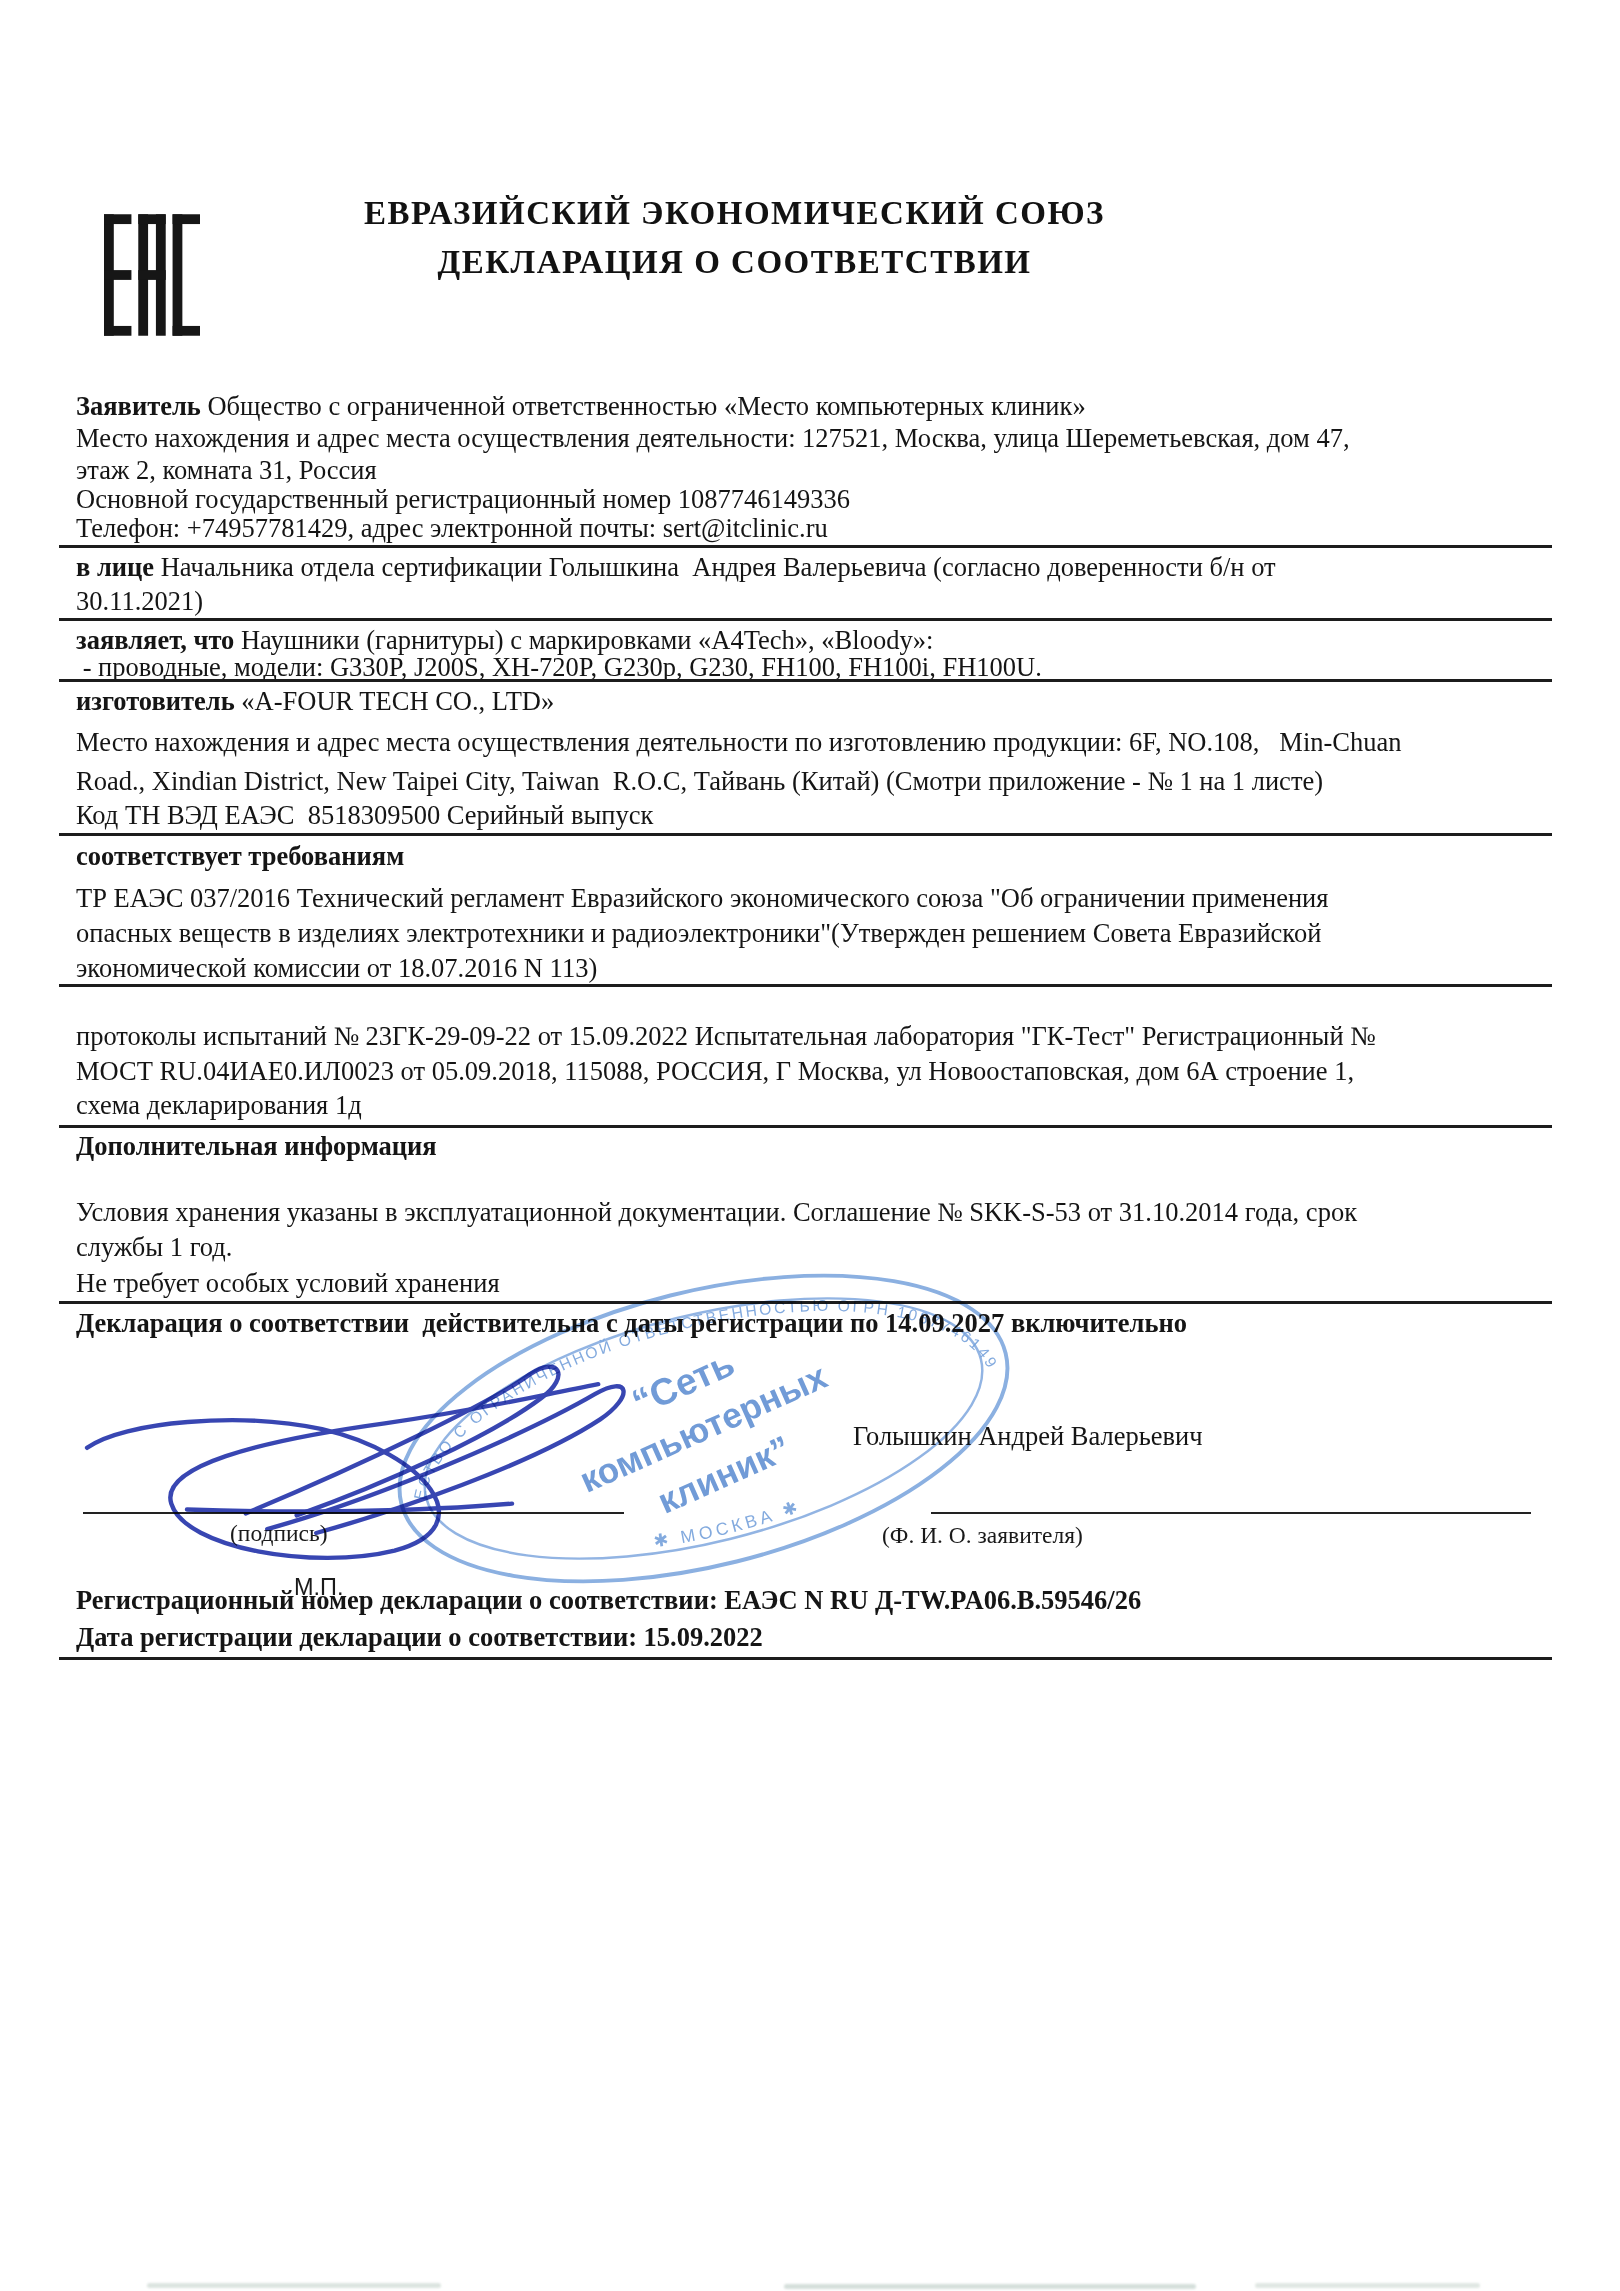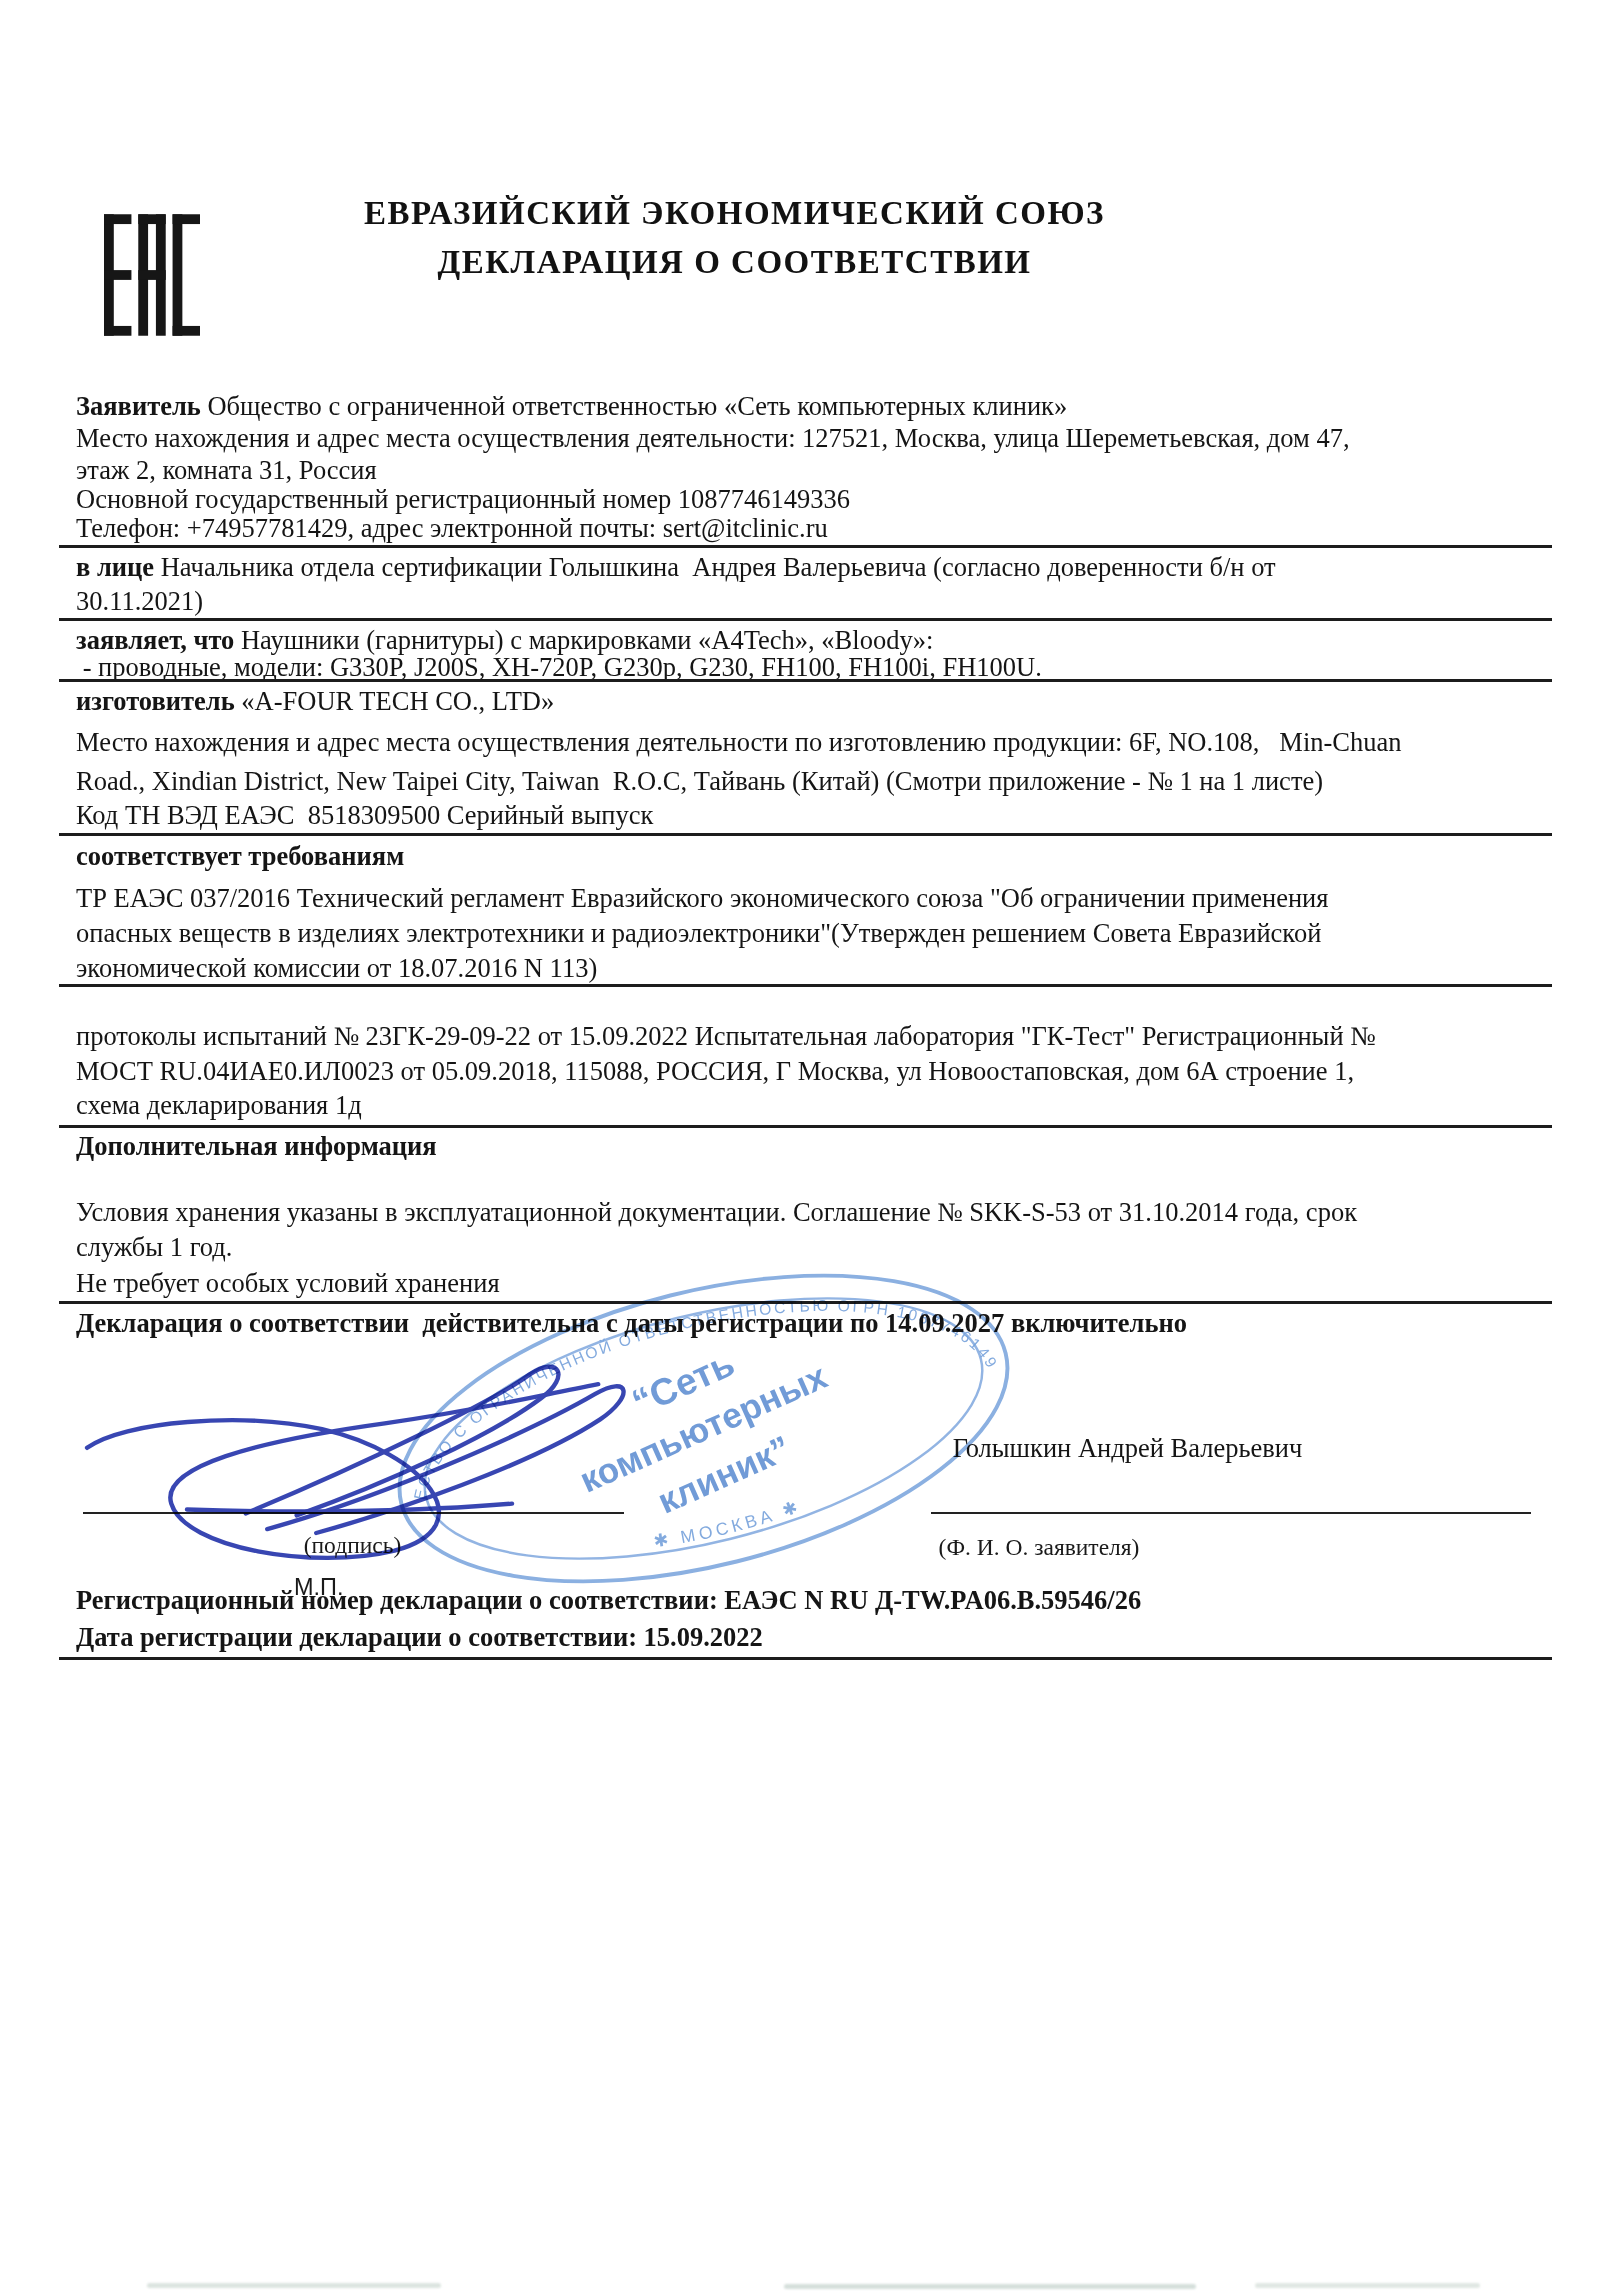--- a/index.html
+++ b/index.html
@@ -27,21 +27,21 @@
     white-space:pre; color:#151515;
   }
   .b { font-weight:bold; }
   .rule {
     position:absolute; left:59px; width:1493px; height:2.9px;
     background:#1c1c1c;
   }
   
   .sig-line { position:absolute; height:2px; background:#222; }
   .small-lbl { position:absolute; font-size:23.5px; color:#1a1a1a; white-space:pre; }
-  .centered { text-align:center;margin-top:12px; }
+  .centered { text-align:left; }
   .stamp-svg { position:absolute; left:370px; top:1264px; mix-blend-mode:multiply; opacity:0.93; }
   .autograph-svg { position:absolute; left:69px; top:1345px; mix-blend-mode:multiply; }
   .stamp-ring-text { font-family:"Liberation Sans","DejaVu Sans",sans-serif; }
   .stamp-center-text { font-family:"Liberation Sans","DejaVu Sans",sans-serif; font-weight:bold; }
   
   .artifact { position:absolute; border-radius:2.9px; filter:blur(1px); }
 </style>
 </head>
 <body>
 
@@ -64,21 +64,21 @@
       <rect x="70" y="0" width="28" height="10"></rect>
       <rect x="70" y="114" width="28" height="10"></rect>
     </g>
   </svg>
 
   <div class="doc-title">
     <div>ЕВРАЗИЙСКИЙ ЭКОНОМИЧЕСКИЙ СОЮЗ</div>
     <div>ДЕКЛАРАЦИЯ О СООТВЕТСТВИИ</div>
   </div>
 
-  <div class="ln" style="top:391px"><span class="b">Заявитель</span><span> Общество с ограниченной ответственностью «Сеть компьютерных клиник»</span></div>
+  <div class="ln" style="top:391px"><span class="b">Заявитель</span><span> Общество с ограниченной ответственностью «Место компьютерных клиник»</span></div>
   <div class="ln" style="top:423px">Место нахождения и адрес места осуществления деятельности: 127521, Москва, улица Шереметьевская, дом 47,</div>
   <div class="ln" style="top:455px">этаж 2, комната 31, Россия</div>
   <div class="ln" style="top:484px">Основной государственный регистрационный номер 1087746149336</div>
   <div class="ln" style="top:513px">Телефон: +74957781429, адрес электронной почты: sert@itclinic.ru</div>
   <div class="rule" style="top:545px"></div>
 
   <div class="ln" style="top:552px"><span class="b">в лице</span><span> Начальника отдела сертификации Голышкина  Андрея Валерьевича (согласно доверенности б/н от</span></div>
   <div class="ln" style="top:586px">30.11.2021)</div>
   <div class="rule" style="top:618px"></div>
 

